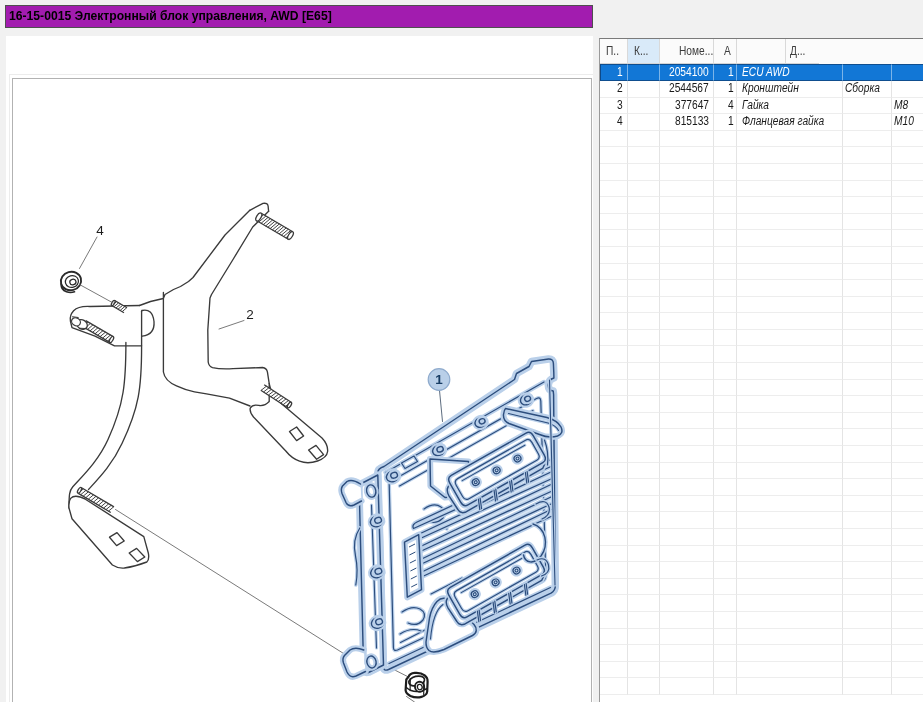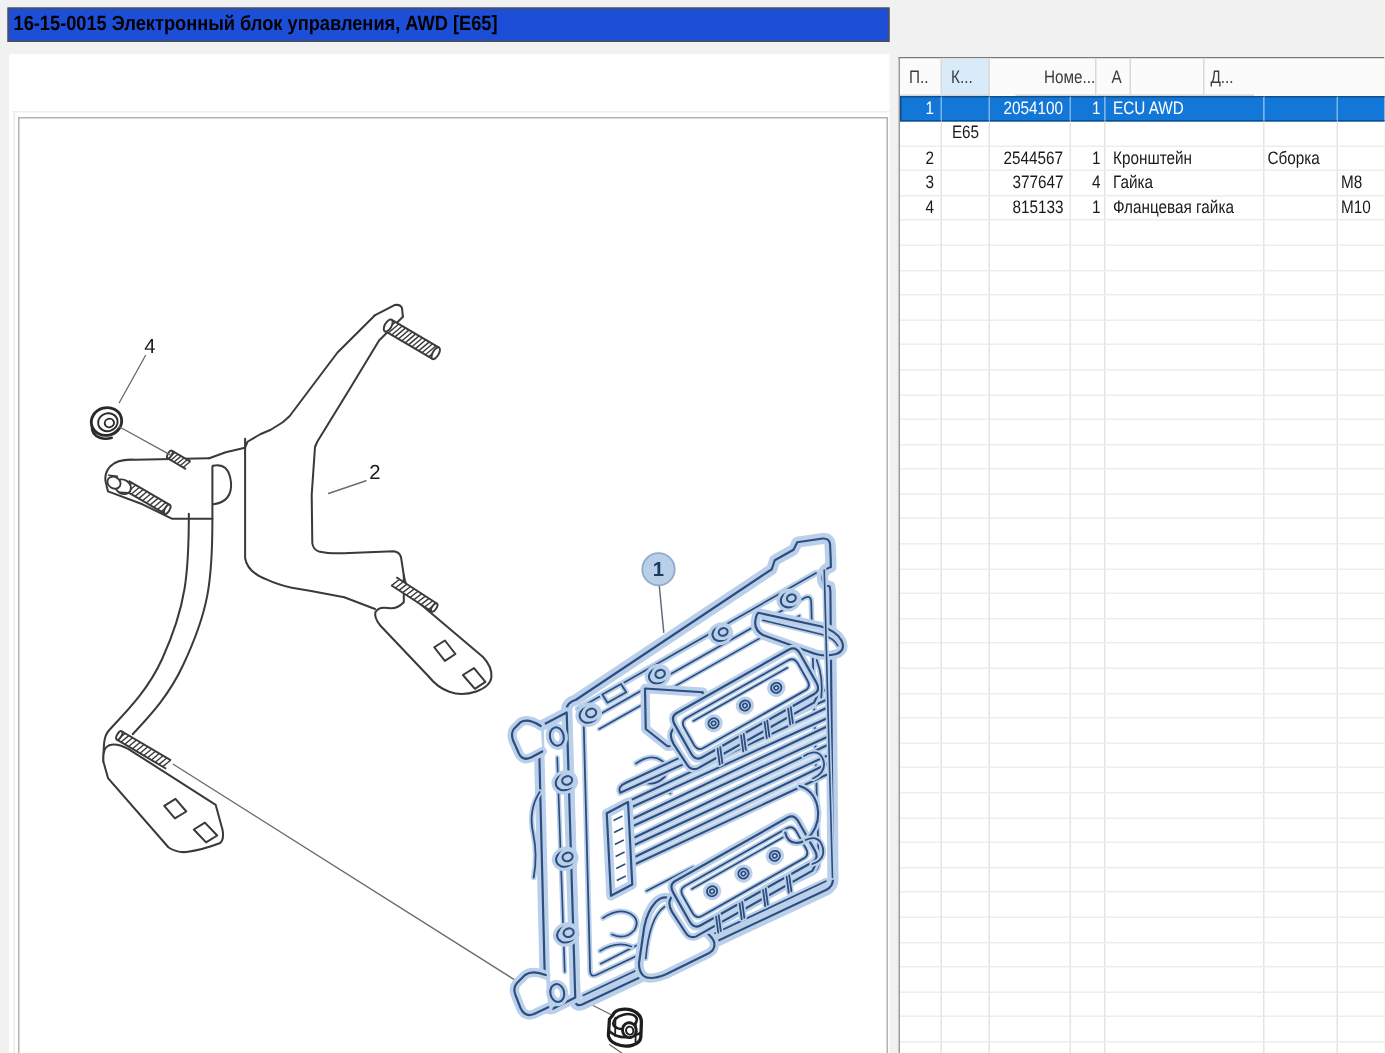--- a/index.html
+++ b/index.html
@@ -1,48 +1,48 @@
 <!DOCTYPE html>
 <html><head><meta charset="utf-8"><style>
 * { margin:0; padding:0; box-sizing:border-box; }
 html,body { width:923px; height:702px; background:#f1f1f1; overflow:hidden;
   font-family:"Liberation Sans", sans-serif; position:relative; }
 .titlebox { position:absolute; left:5px; top:5px; width:588px; height:22.5px;
-  background:#1d4ed8; border:1.4px solid #4f4f4f; font-size:13.7px; font-weight:bold;
+  background:#a21caf; border:1.4px solid #4f4f4f; font-size:13.7px; font-weight:bold;
   color:#000; line-height:20px; padding-left:3px; white-space:nowrap; }
 .titlebox span { display:inline-block; transform:scaleX(.888); transform-origin:0 50%; }
 .leftpanel { position:absolute; left:5.5px; top:36px; width:587px; height:666px;
   background:#fff; }
 .outframe { position:absolute; left:8.5px; top:73.5px; width:584px; height:629px;
   border-top:1px solid #ececec; border-left:1px solid #ececec; }
 .canvas { position:absolute; left:12.4px; top:78.4px; width:579.3px; height:625px;
   border:1px solid #b2b2b2; border-bottom:none; background:#fff; }
 .tablepanel { position:absolute; left:598.7px; top:38.4px; width:324.3px; height:663.6px;
   background:#fff; border-top:1.3px solid #7a7a7a; border-left:1.2px solid #9a9a9a; }
 .thead { display:flex; height:25px; background:#fbfbfb; }
 .th { border-right:1px solid #d9d9d9; border-bottom:1px solid #d5d5d5;
   font-size:12px; color:#3c3c3c; line-height:24px; padding-left:6px; overflow:hidden;
   white-space:nowrap; flex-shrink:0; }
 .th.hk { background:#d9eaf9; }
-.th.c2 { padding-left:19px;margin-left:17px; }
+.th.c2 { padding-left:19px; }
 .th.c6 { padding-left:4px; }
 .th.ha { text-align:right; padding-right:4px; padding-left:0; }
 .tr { display:flex; height:16.6px; }
 .td { border-right:1px solid #e4e4e4; border-bottom:1px solid #ededed;
   font-size:12px; color:#1a1a1a; line-height:15.600000000000001px; overflow:hidden;
   white-space:nowrap; flex-shrink:0; }
 .td.r { text-align:right; padding-right:4px; }
 .td.c0.r { padding-right:5px; }
 .td.c3.r { padding-right:2px; }
 .td.c5.l { padding-left:2px; }
 .td.c6.l { padding-left:2px; }
 .tx { display:inline-block; transform:scaleX(.85); transform-origin:0 50%; }
 .r .tx { transform-origin:100% 50%; }
 .c .tx { transform-origin:50% 50%; }
-.td.l { text-align:left; padding-left:4px; }
+.td.l { text-align:left; padding-left:4px;font-style:italic; }
 .td.c { text-align:center; }
 .td.c4.l { padding-left:5px; }
 .tr.sel .td { background:#1277d6; color:#fff; border-right:1px solid rgba(255,255,255,.45);
   border-top:1px solid #0f4e8f; border-bottom:1px solid #0f4e8f; }
 .tr.sel .td.c0 { border-left:1.5px solid #0d4988; }
 .c0{width:28.5px}.c1{width:31.5px}.c2{width:54.5px}.c3{width:22.8px}.c4{width:105.7px}.c5{width:49.4px}.c6{width:33px}
 .c6 { border-right:none !important; }
 </style></head>
 <body>
 <div class="titlebox"><span>16-15-0015 Электронный блок управления, AWD [E65]</span></div>
@@ -341,29 +341,20 @@
   <div class="tr sel">
       <div class="td c0 r"><span class="tx">1</span></div>
       <div class="td c1 r"></div>
       <div class="td c2 r"><span class="tx">2054100</span></div>
       <div class="td c3 r"><span class="tx">1</span></div>
       <div class="td c4 l"><span class="tx">ECU AWD</span></div>
       <div class="td c5 "></div>
       <div class="td c6 "></div>
     </div>
     <div class="tr ">
-      <div class="td c0 "></div>
-      <div class="td c1 c"><span class="tx">E65</span></div>
-      <div class="td c2 "></div>
-      <div class="td c3 "></div>
-      <div class="td c4 "></div>
-      <div class="td c5 "></div>
-      <div class="td c6 "></div>
-    </div>
-    <div class="tr ">
       <div class="td c0 r"><span class="tx">2</span></div>
       <div class="td c1 "></div>
       <div class="td c2 r"><span class="tx">2544567</span></div>
       <div class="td c3 r"><span class="tx">1</span></div>
       <div class="td c4 l"><span class="tx">Кронштейн</span></div>
       <div class="td c5 l"><span class="tx">Сборка</span></div>
       <div class="td c6 "></div>
     </div>
     <div class="tr ">
       <div class="td c0 r"><span class="tx">3</span></div>

